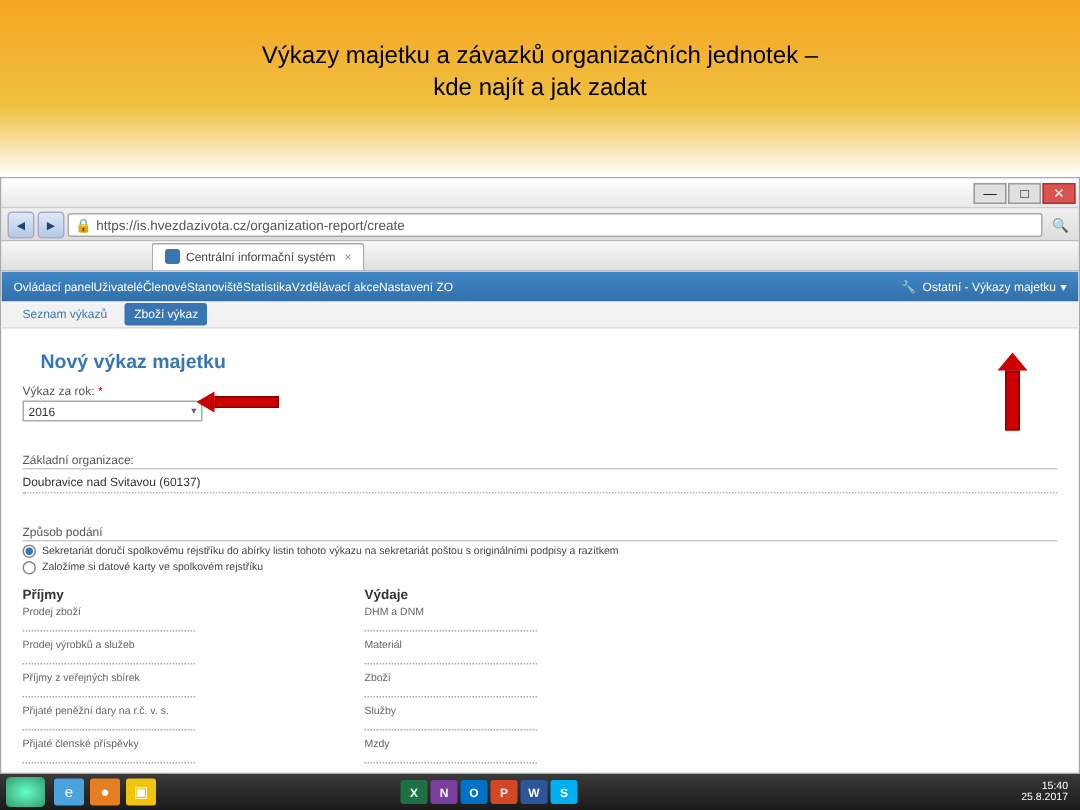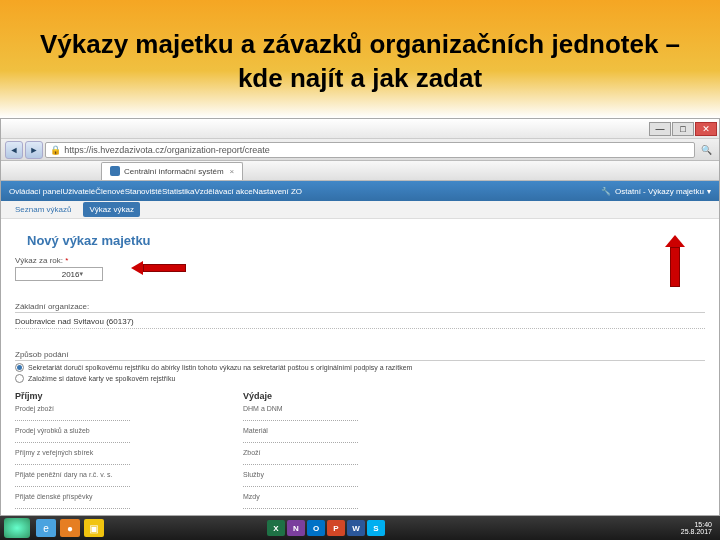--- a/index.html
+++ b/index.html
@@ -1,18 +1,18 @@
 <!DOCTYPE html>
 <html><head>
 <meta charset="utf-8">
 <style>
 *{margin:0;padding:0;box-sizing:border-box;font-family:Arial,sans-serif}
 body{width:720px;height:540px;overflow:hidden;background:#fff;position:relative}
 .slide-header{background:linear-gradient(#f5a623,#f0c040 60%,#fff);height:118px;padding:28px 10px 0;text-align:center}
-.slide-title{font-size:26px;font-weight:bold;color:#000;line-height:1.3}
+.slide-title{font-size:16px;font-weight:normal;color:#000;line-height:1.3}
 .browser{position:absolute;top:118px;left:0;right:0;bottom:24px;background:#fff;border:1px solid #aaa;font-size:9px}
 .title-bar{height:20px;background:linear-gradient(#fff,#e8e8e8);border-bottom:1px solid #ccc;display:flex;justify-content:flex-end;align-items:center;padding-right:2px}
 .tbtn{width:22px;height:14px;margin-left:1px;display:flex;align-items:center;justify-content:center;font-size:9px;background:#e0e0e0;border:1px solid #999}
 .tbtn.red{background:#d9534f;color:#fff;border-color:#b03030}
 .addr-bar{height:22px;background:linear-gradient(#f0f0f0,#ddd);display:flex;align-items:center;padding:0 4px;border-bottom:1px solid #bbb}
 .nav-btn{width:18px;height:18px;border:1px solid #aac;border-radius:3px;background:linear-gradient(#dee9f7,#b4c9e4);margin-right:2px;display:flex;align-items:center;justify-content:center;color:#246}
 .url-box{flex:1;height:16px;background:#fff;border:1px solid #aaa;border-radius:2px;display:flex;align-items:center;padding:0 4px;color:#555;margin-right:4px}
 .lock{color:#4a4;margin-right:3px}
 .search-ico{width:16px;height:16px;display:flex;align-items:center;justify-content:center;color:#888}
 .tabs-bar{height:20px;background:linear-gradient(#f8f8f8,#e0e0e0);border-bottom:1px solid #bbb;display:flex;align-items:center;padding-left:100px}
@@ -30,21 +30,21 @@
 .arrow-left{top:80px;left:130px;width:55px;height:14px}
 .arrow-right{top:54px;right:34px;width:20px;height:52px}
 .arrow-head-l{width:0;height:0;border-right:12px solid #c00;border-top:7px solid transparent;border-bottom:7px solid transparent;float:left}
 .arrow-shaft-l{height:8px;background:#c00;margin-top:3px;margin-left:12px;border:1px solid #800}
 .arrow-shaft-r{width:10px;height:40px;background:#c00;margin:0 auto;border:1px solid #800}
 .arrow-head-r{width:0;height:0;border-bottom:12px solid #c00;border-left:10px solid transparent;border-right:10px solid transparent;margin:0 auto}
 .form{padding:8px 14px;font-size:8px;color:#333}
 .form-title{color:#3976b1;font-size:13px;font-weight:bold;margin:6px 12px 8px}
 .label{font-size:8px;color:#555;margin-bottom:2px}
 .req{color:#c00}
-.sel{border:1px solid #aaa;height:14px;width:88px;display:flex;align-items:center;padding:0 19px;font-size:8px;justify-content:flex-end;margin-bottom:8px}
+.sel{border:1px solid #aaa;height:14px;width:120px;display:flex;align-items:center;padding:0 3px;font-size:8px;justify-content:space-between;margin-bottom:8px}
 .sel-arr{font-size:7px;color:#666}
 .section-head{border-bottom:1px solid #ccc;font-size:8px;color:#555;margin:21px 0 2px;padding-bottom:1px}
 .org{color:#333;font-size:8px;border-bottom:1px dotted #bbb;padding:2px 0;margin-bottom:0}
 .radio-row{display:flex;align-items:center;font-size:7px;color:#444;margin:2px 0}
 .radio{width:9px;height:9px;border-radius:50%;border:1px solid #888;margin-right:4px;display:flex;align-items:center;justify-content:center}
 .radio.checked::after{content:"";width:5px;height:5px;background:#3976b1;border-radius:50%}
 .cols{display:flex;margin-top:8px;gap:38px}
 .col{width:190px}
 .col-title{font-weight:bold;font-size:9px;margin-bottom:4px}
 .field{margin-bottom:6px}
@@ -104,21 +104,21 @@
       <span class="mitem">Vzdělávací akce</span>
       <span class="mitem">Nastavení ZO</span>
       <span class="mright">
         <span class="wrench">🔧</span>
         <span>Ostatní - Výkazy majetku</span>
         <span style="margin-left:3px">▾</span>
       </span>
     </div>
     <div class="subbar">
       <span class="stab">Seznam výkazů</span>
-      <span class="stab active">Výkaz výkaz</span>
+      <span class="stab active">Zboží výkaz</span>
     </div>
 
     <div class="arrow-red arrow-left">
       <div class="arrow-head-l"></div>
         <div class="arrow-shaft-l"></div>
     </div>
     <div class="arrow-red arrow-right">
       <div class="arrow-head-r"></div>
         <div class="arrow-shaft-r"></div>
     </div>

